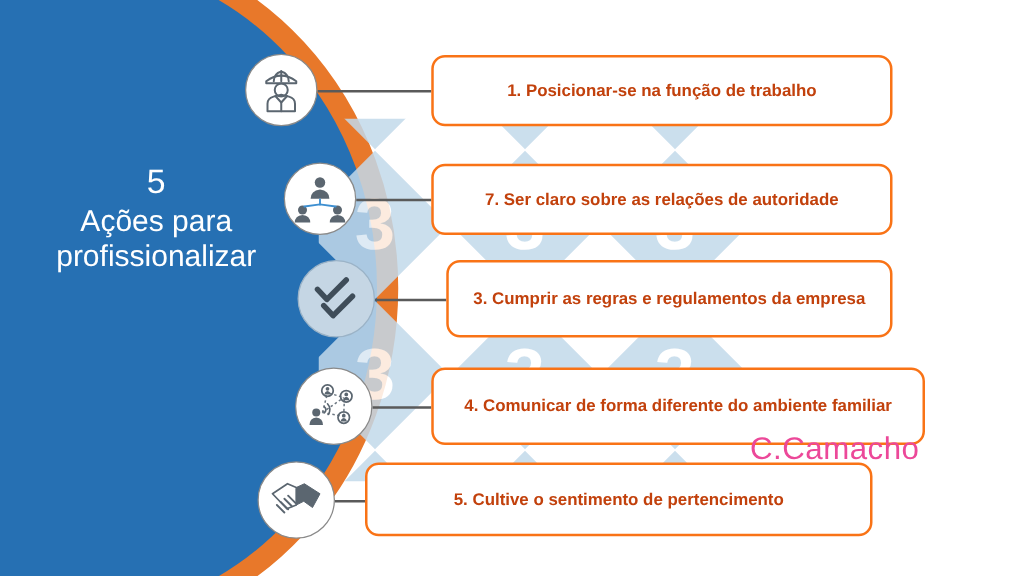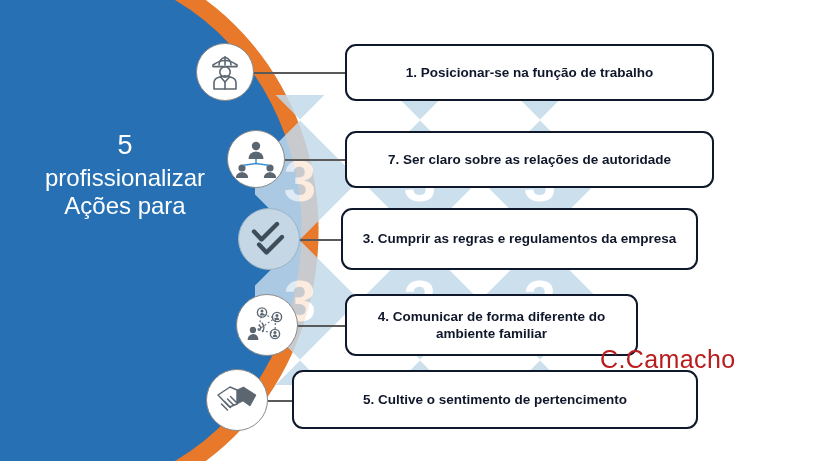--- a/index.html
+++ b/index.html
@@ -45,27 +45,27 @@
   .title-text {
     font-size: 24px;
     font-weight: 400;
     display: block;
   }
 
   .step-box {
     position: absolute;
     box-sizing: border-box;
     background: #ffffff;
-    border: 2px solid #0f172a;
+    border: 2px solid #f97316;
     border-radius: 11px;
     display: flex;
     align-items: center;
     justify-content: center;
     text-align: center;
-    color: #0f172a;
+    color: #c2410c;
     font-size: 13.5px;
     font-weight: bold;
     padding: 6px 14px;
     line-height: 1.28;
     z-index: 6;
   }
 
   .connector {
     position: absolute;
     height: 1.5px;
@@ -89,21 +89,21 @@
     border: 1.3px solid #9bb3c7;
   }
   .icon-circle svg { display: block; }
 
   .watermark-text {
     position: absolute;
     left: 600px;
     top: 345px;
     font-size: 25px;
     font-weight: 400;
-    color: #b91c1c;
+    color: #ec4899;
     letter-spacing: 0.4px;
     z-index: 8;
     user-select: none;
   }
 </style>
 </head>
 <body>
 
 <div id="infographic">
 
@@ -131,34 +131,34 @@
         <rect x="255" y="95" width="340" height="290"></rect>
       </clipPath>
     </defs>
     <g clip-path="url(#wmClip)" opacity="0.85">
       <rect x="240" y="80" width="380" height="330" fill="url(#diamond3)"></rect>
     </g>
   </svg>
 
   <div class="title-block">
     <span class="title-number">5</span>
+    <span class="title-text">Ações para</span>
     <span class="title-text">profissionalizar</span>
-    <span class="title-text">Ações para</span>
   </div>
 
   <div class="connector" style="left:254px; top:72px; width:91px;"></div>
   <div class="connector" style="left:285px; top:159px; width:60px;"></div>
   <div class="connector" style="left:300px; top:239px; width:57px;"></div>
   <div class="connector" style="left:298px; top:325px; width:47px;"></div>
   <div class="connector" style="left:268px; top:400px; width:40px;"></div>
 
   <div class="step-box" style="left:345px; top:44px; width:369px; height:57px;">1. Posicionar-se na função de trabalho</div>
   <div class="step-box" style="left:345px; top:131px; width:369px; height:57px;">7. Ser claro sobre as relações de autoridade</div>
-  <div class="step-box" style="left:341px; top:208px; width:357px; height:62px;">3. Cumprir as regras e regulamentos da empresa</div>
-  <div class="step-box" style="left:345px; top:294px; width:293px; height:62px;">4. Comunicar de forma diferente do ambiente familiar</div>
+  <div class="step-box" style="left:357px; top:208px; width:357px; height:62px;">3. Cumprir as regras e regulamentos da empresa</div>
+  <div class="step-box" style="left:345px; top:294px; width:395px; height:62px;">4. Comunicar de forma diferente do ambiente familiar</div>
   <div class="step-box" style="left:292px; top:370px; width:406px; height:59px;">5. Cultive o sentimento de pertencimento</div>
 
   <div class="icon-circle" style="left:196px; top:43px; width:58px; height:58px;">
     <svg width="40" height="40" viewBox="0 0 40 40">
       <g fill="none" stroke="#5b6670" stroke-width="1.6" stroke-linejoin="round" stroke-linecap="round">
         <path d="M8 13 Q20 4 32 13 L32 14.6 L8 14.6 Z"></path>
         <path d="M20 5 L20 13"></path>
         <path d="M14 13 Q14 7 20 5.2"></path>
         <path d="M26 13 Q26 7 20 5.2"></path>
         <circle cx="20" cy="20" r="5.2"></circle>

